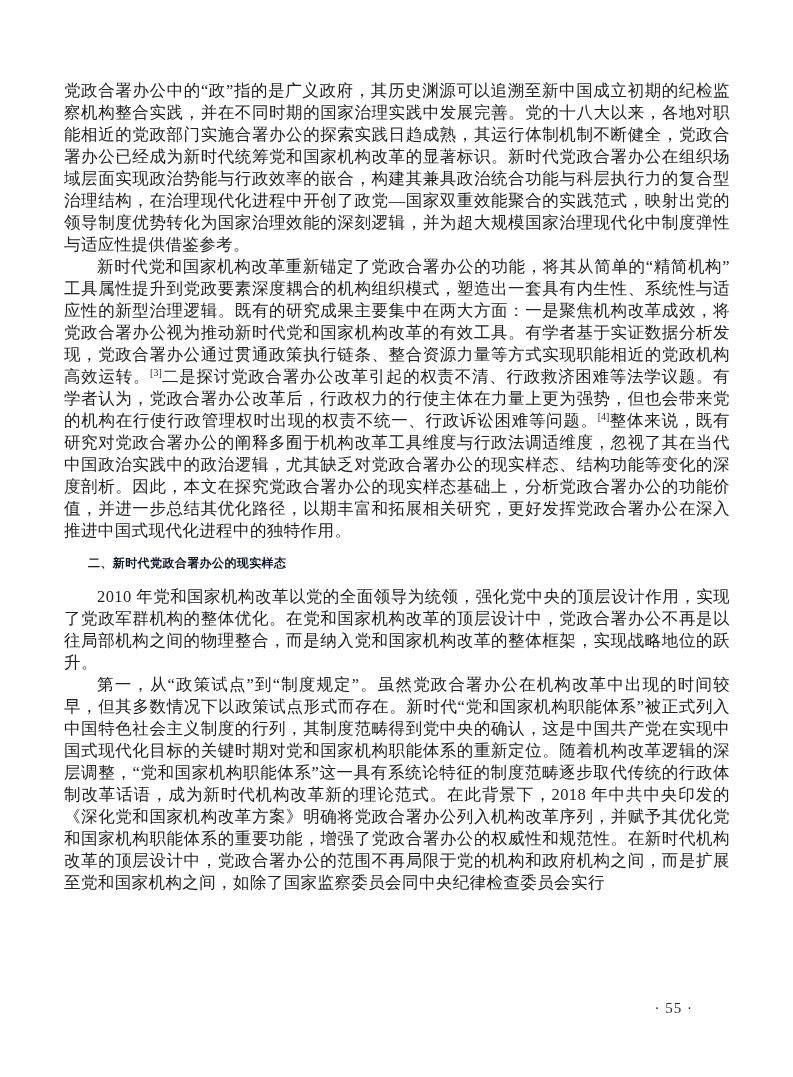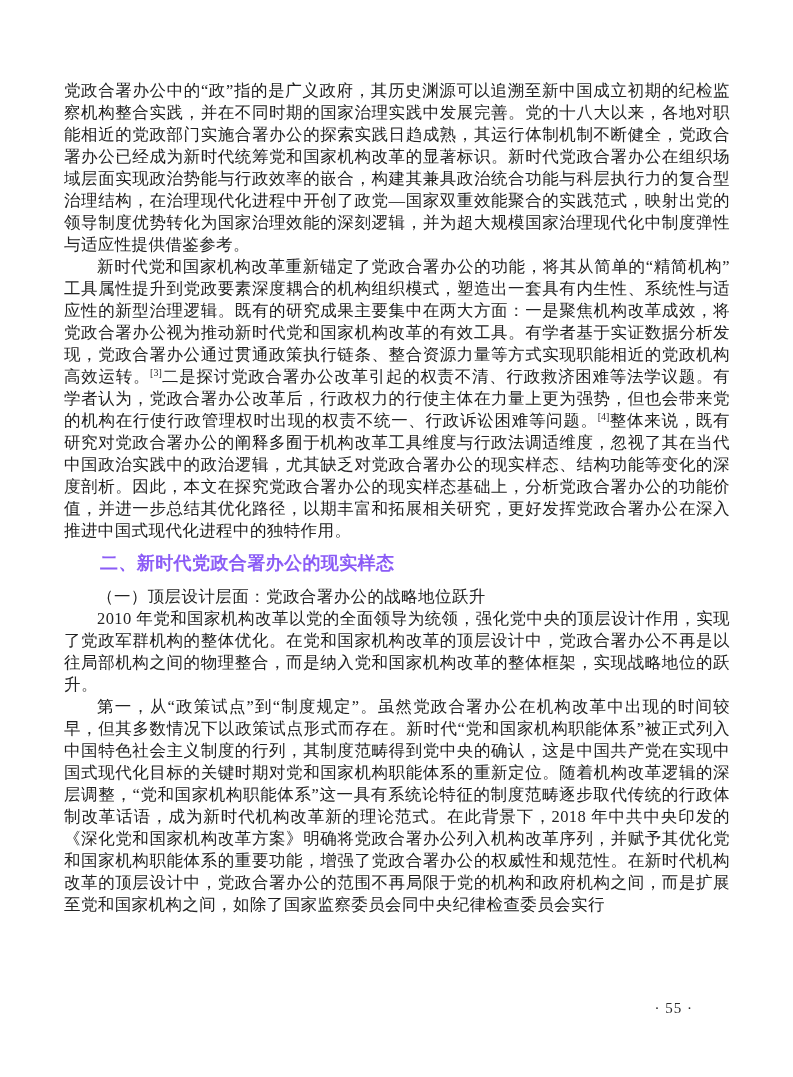--- a/index.html
+++ b/index.html
@@ -23,26 +23,26 @@
     line-height: 22px;
     text-align: justify;
     text-justify: inter-ideograph;
     text-indent: 2em;
     letter-spacing: 0.4px;
   }
   .para.no-indent { text-indent: 0; }
   .section-heading {
     font-family: "DejaVu Sans", "Liberation Sans", sans-serif;
     font-weight: bold;
-    font-size: 18px;
+    font-size: 12px;
     line-height: 22px;
     margin: 10px 0 12px 0;
     text-indent: 2em;
     letter-spacing: 0.4px;
-    color: #8b5cf6;
+    color: #0f172a;
   }
   .subsection-heading {
     font-size: 16.5px;
     line-height: 22px;
     margin: 0;
     text-indent: 2em;
     letter-spacing: 0.4px;
   }
   sup.fn {
     font-size: 10px;
@@ -60,18 +60,17 @@
   }
 </style>
 </head>
 <body>
 
 <div class="page">
   <div class="content">
       <p class="para no-indent">党政合署办公中的“政”指的是广义政府，其历史渊源可以追溯至新中国成立初期的纪检监察机构整合实践，并在不同时期的国家治理实践中发展完善。党的十八大以来，各地对职能相近的党政部门实施合署办公的探索实践日趋成熟，其运行体制机制不断健全，党政合署办公已经成为新时代统筹党和国家机构改革的显著标识。新时代党政合署办公在组织场域层面实现政治势能与行政效率的嵌合，构建其兼具政治统合功能与科层执行力的复合型治理结构，在治理现代化进程中开创了政党—国家双重效能聚合的实践范式，映射出党的领导制度优势转化为国家治理效能的深刻逻辑，并为超大规模国家治理现代化中制度弹性与适应性提供借鉴参考。</p>
       <p class="para">新时代党和国家机构改革重新锚定了党政合署办公的功能，将其从简单的“精简机构”工具属性提升到党政要素深度耦合的机构组织模式，塑造出一套具有内生性、系统性与适应性的新型治理逻辑。既有的研究成果主要集中在两大方面：一是聚焦机构改革成效，将党政合署办公视为推动新时代党和国家机构改革的有效工具。有学者基于实证数据分析发现，党政合署办公通过贯通政策执行链条、整合资源力量等方式实现职能相近的党政机构高效运转。<sup class="fn">[3]</sup>二是探讨党政合署办公改革引起的权责不清、行政救济困难等法学议题。有学者认为，党政合署办公改革后，行政权力的行使主体在力量上更为强势，但也会带来党的机构在行使行政管理权时出现的权责不统一、行政诉讼困难等问题。<sup class="fn">[4]</sup>整体来说，既有研究对党政合署办公的阐释多囿于机构改革工具维度与行政法调适维度，忽视了其在当代中国政治实践中的政治逻辑，尤其缺乏对党政合署办公的现实样态、结构功能等变化的深度剖析。因此，本文在探究党政合署办公的现实样态基础上，分析党政合署办公的功能价值，并进一步总结其优化路径，以期丰富和拓展相关研究，更好发挥党政合署办公在深入推进中国式现代化进程中的独特作用。</p>
       <h2 class="section-heading">二、新时代党政合署办公的现实样态</h2>
-      <div class="subsection-heading">（一）顶层设计层面：党政合署办公的战略地位跃升</div>
       <p class="para">2010 年党和国家机构改革以党的全面领导为统领，强化党中央的顶层设计作用，实现了党政军群机构的整体优化。在党和国家机构改革的顶层设计中，党政合署办公不再是以往局部机构之间的物理整合，而是纳入党和国家机构改革的整体框架，实现战略地位的跃升。</p>
       <p class="para">第一，从“政策试点”到“制度规定”。虽然党政合署办公在机构改革中出现的时间较早，但其多数情况下以政策试点形式而存在。新时代“党和国家机构职能体系”被正式列入中国特色社会主义制度的行列，其制度范畴得到党中央的确认，这是中国共产党在实现中国式现代化目标的关键时期对党和国家机构职能体系的重新定位。随着机构改革逻辑的深层调整，“党和国家机构职能体系”这一具有系统论特征的制度范畴逐步取代传统的行政体制改革话语，成为新时代机构改革新的理论范式。在此背景下，2018 年中共中央印发的《深化党和国家机构改革方案》明确将党政合署办公列入机构改革序列，并赋予其优化党和国家机构职能体系的重要功能，增强了党政合署办公的权威性和规范性。在新时代机构改革的顶层设计中，党政合署办公的范围不再局限于党的机构和政府机构之间，而是扩展至党和国家机构之间，如除了国家监察委员会同中央纪律检查委员会实行</p>
     </div>
   <div class="page-number">· 55 ·</div>
 </div>
 
 </body></html>

